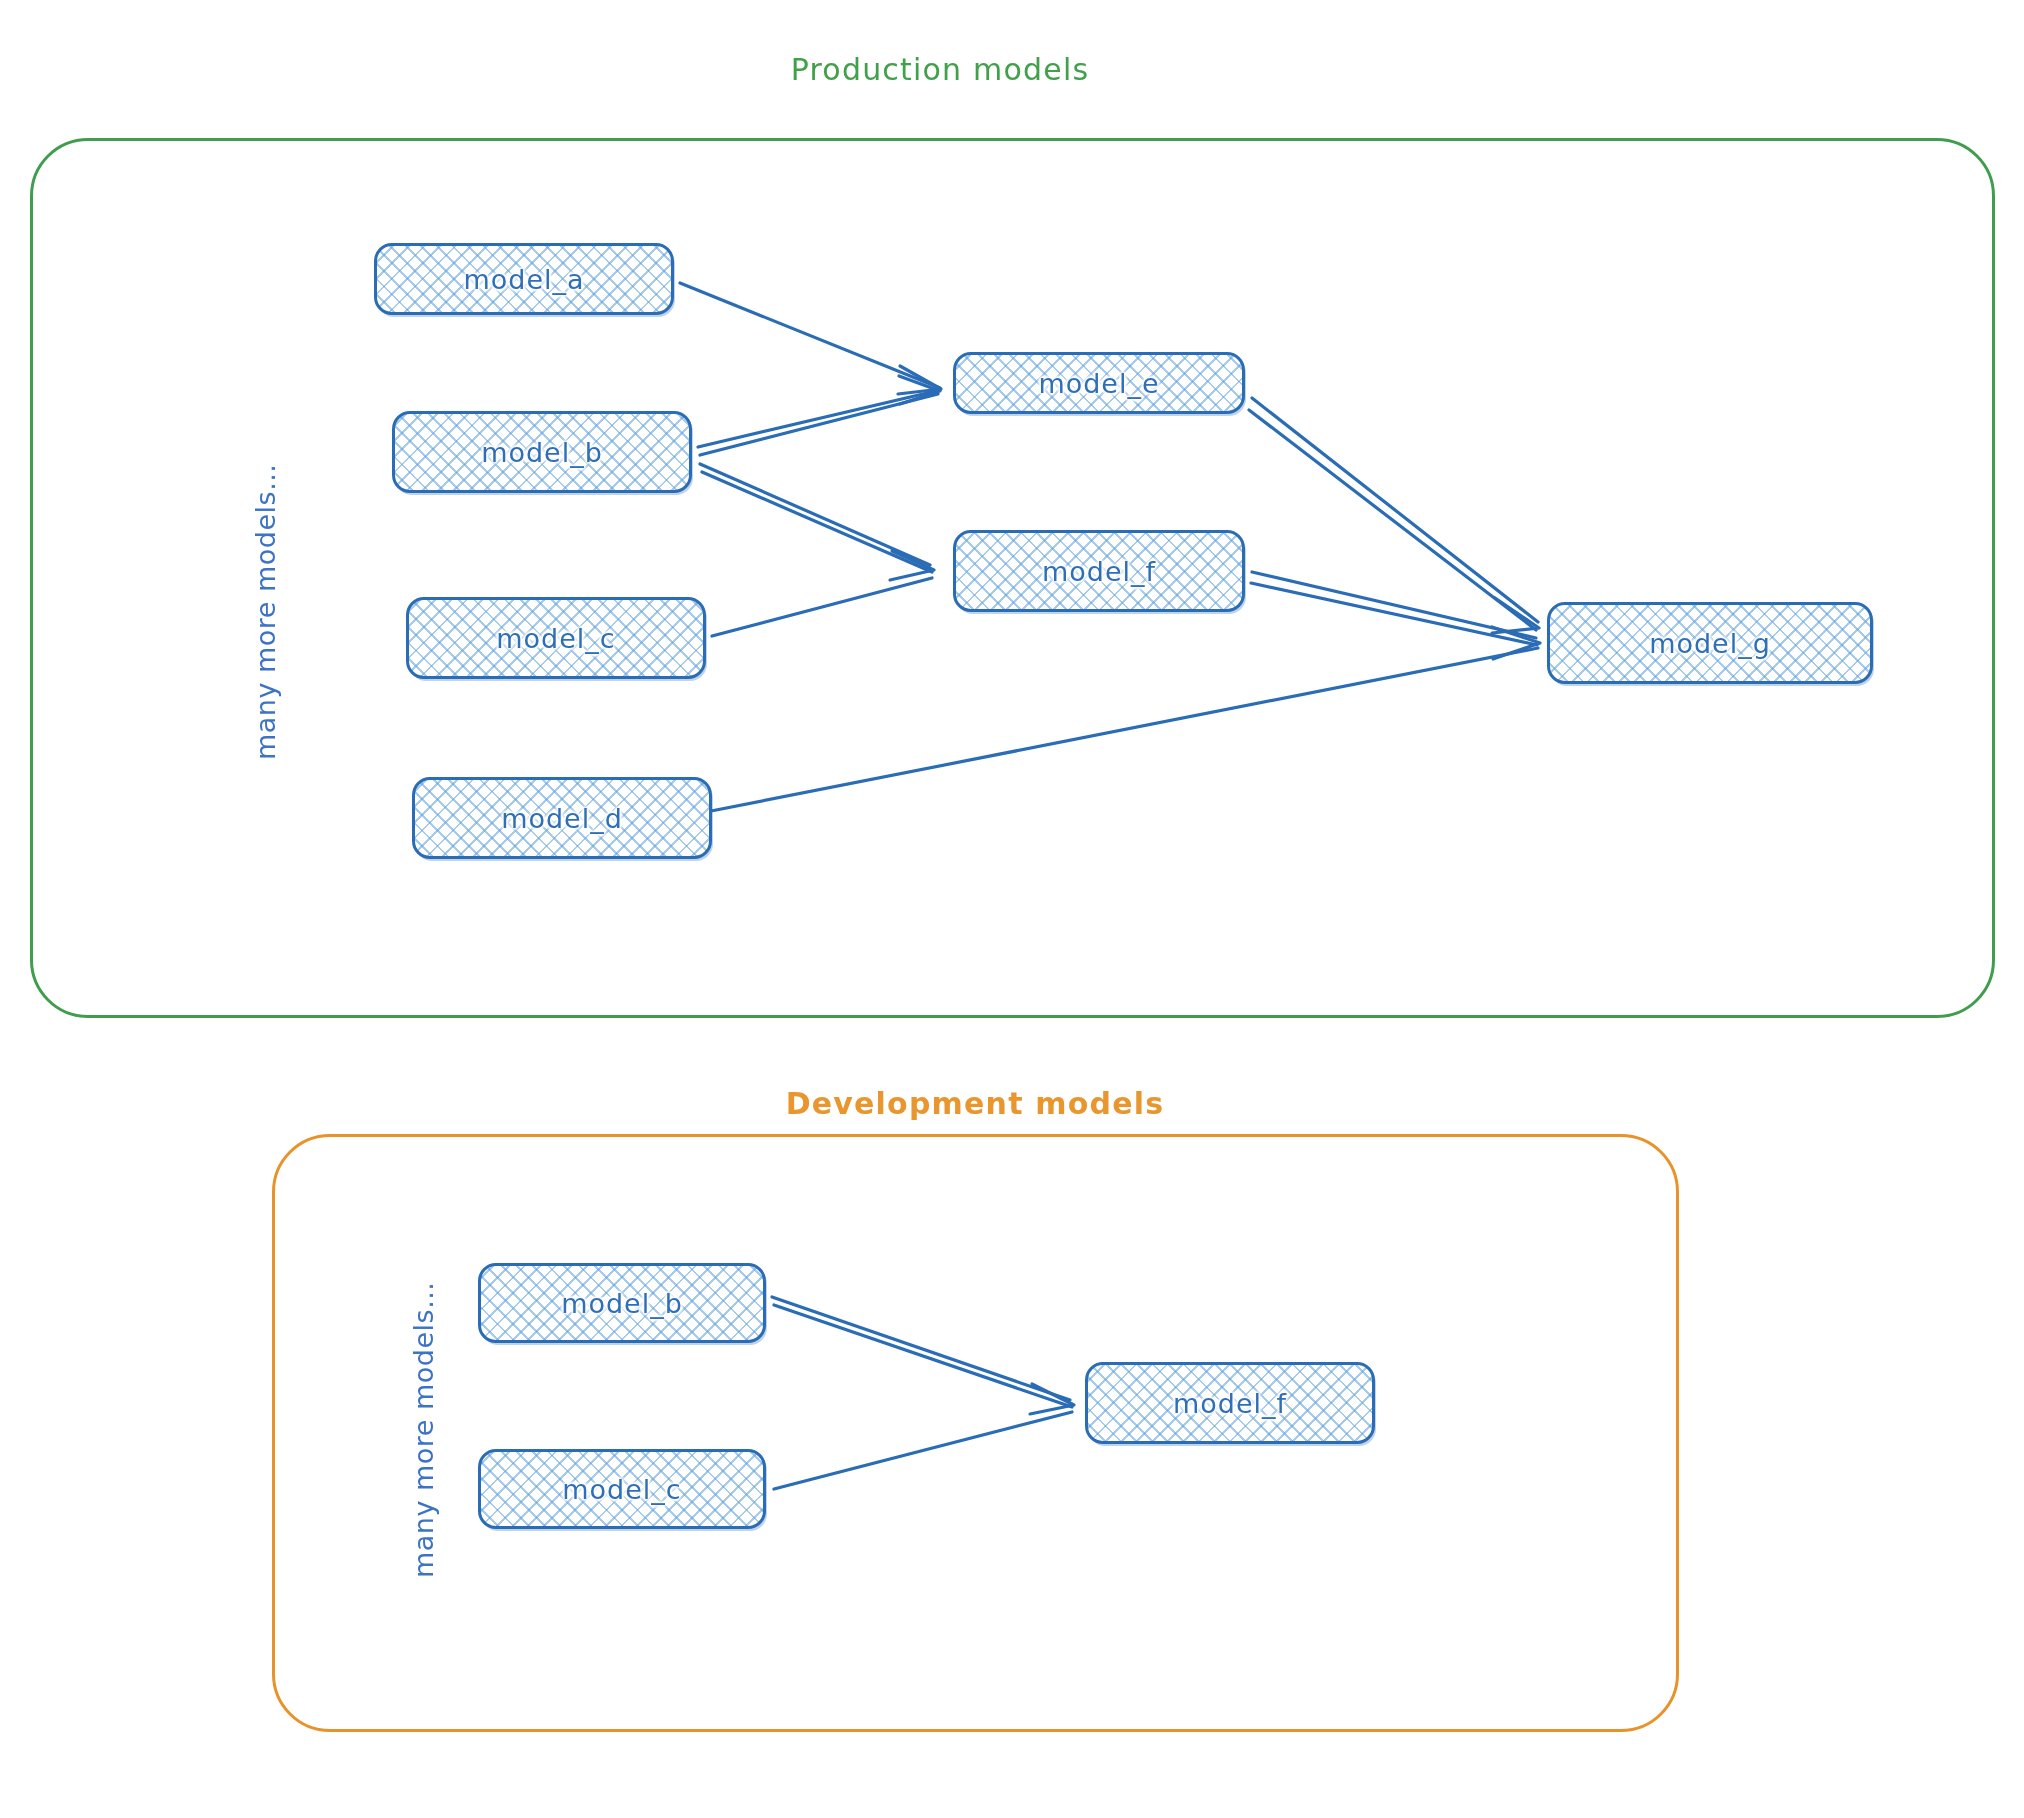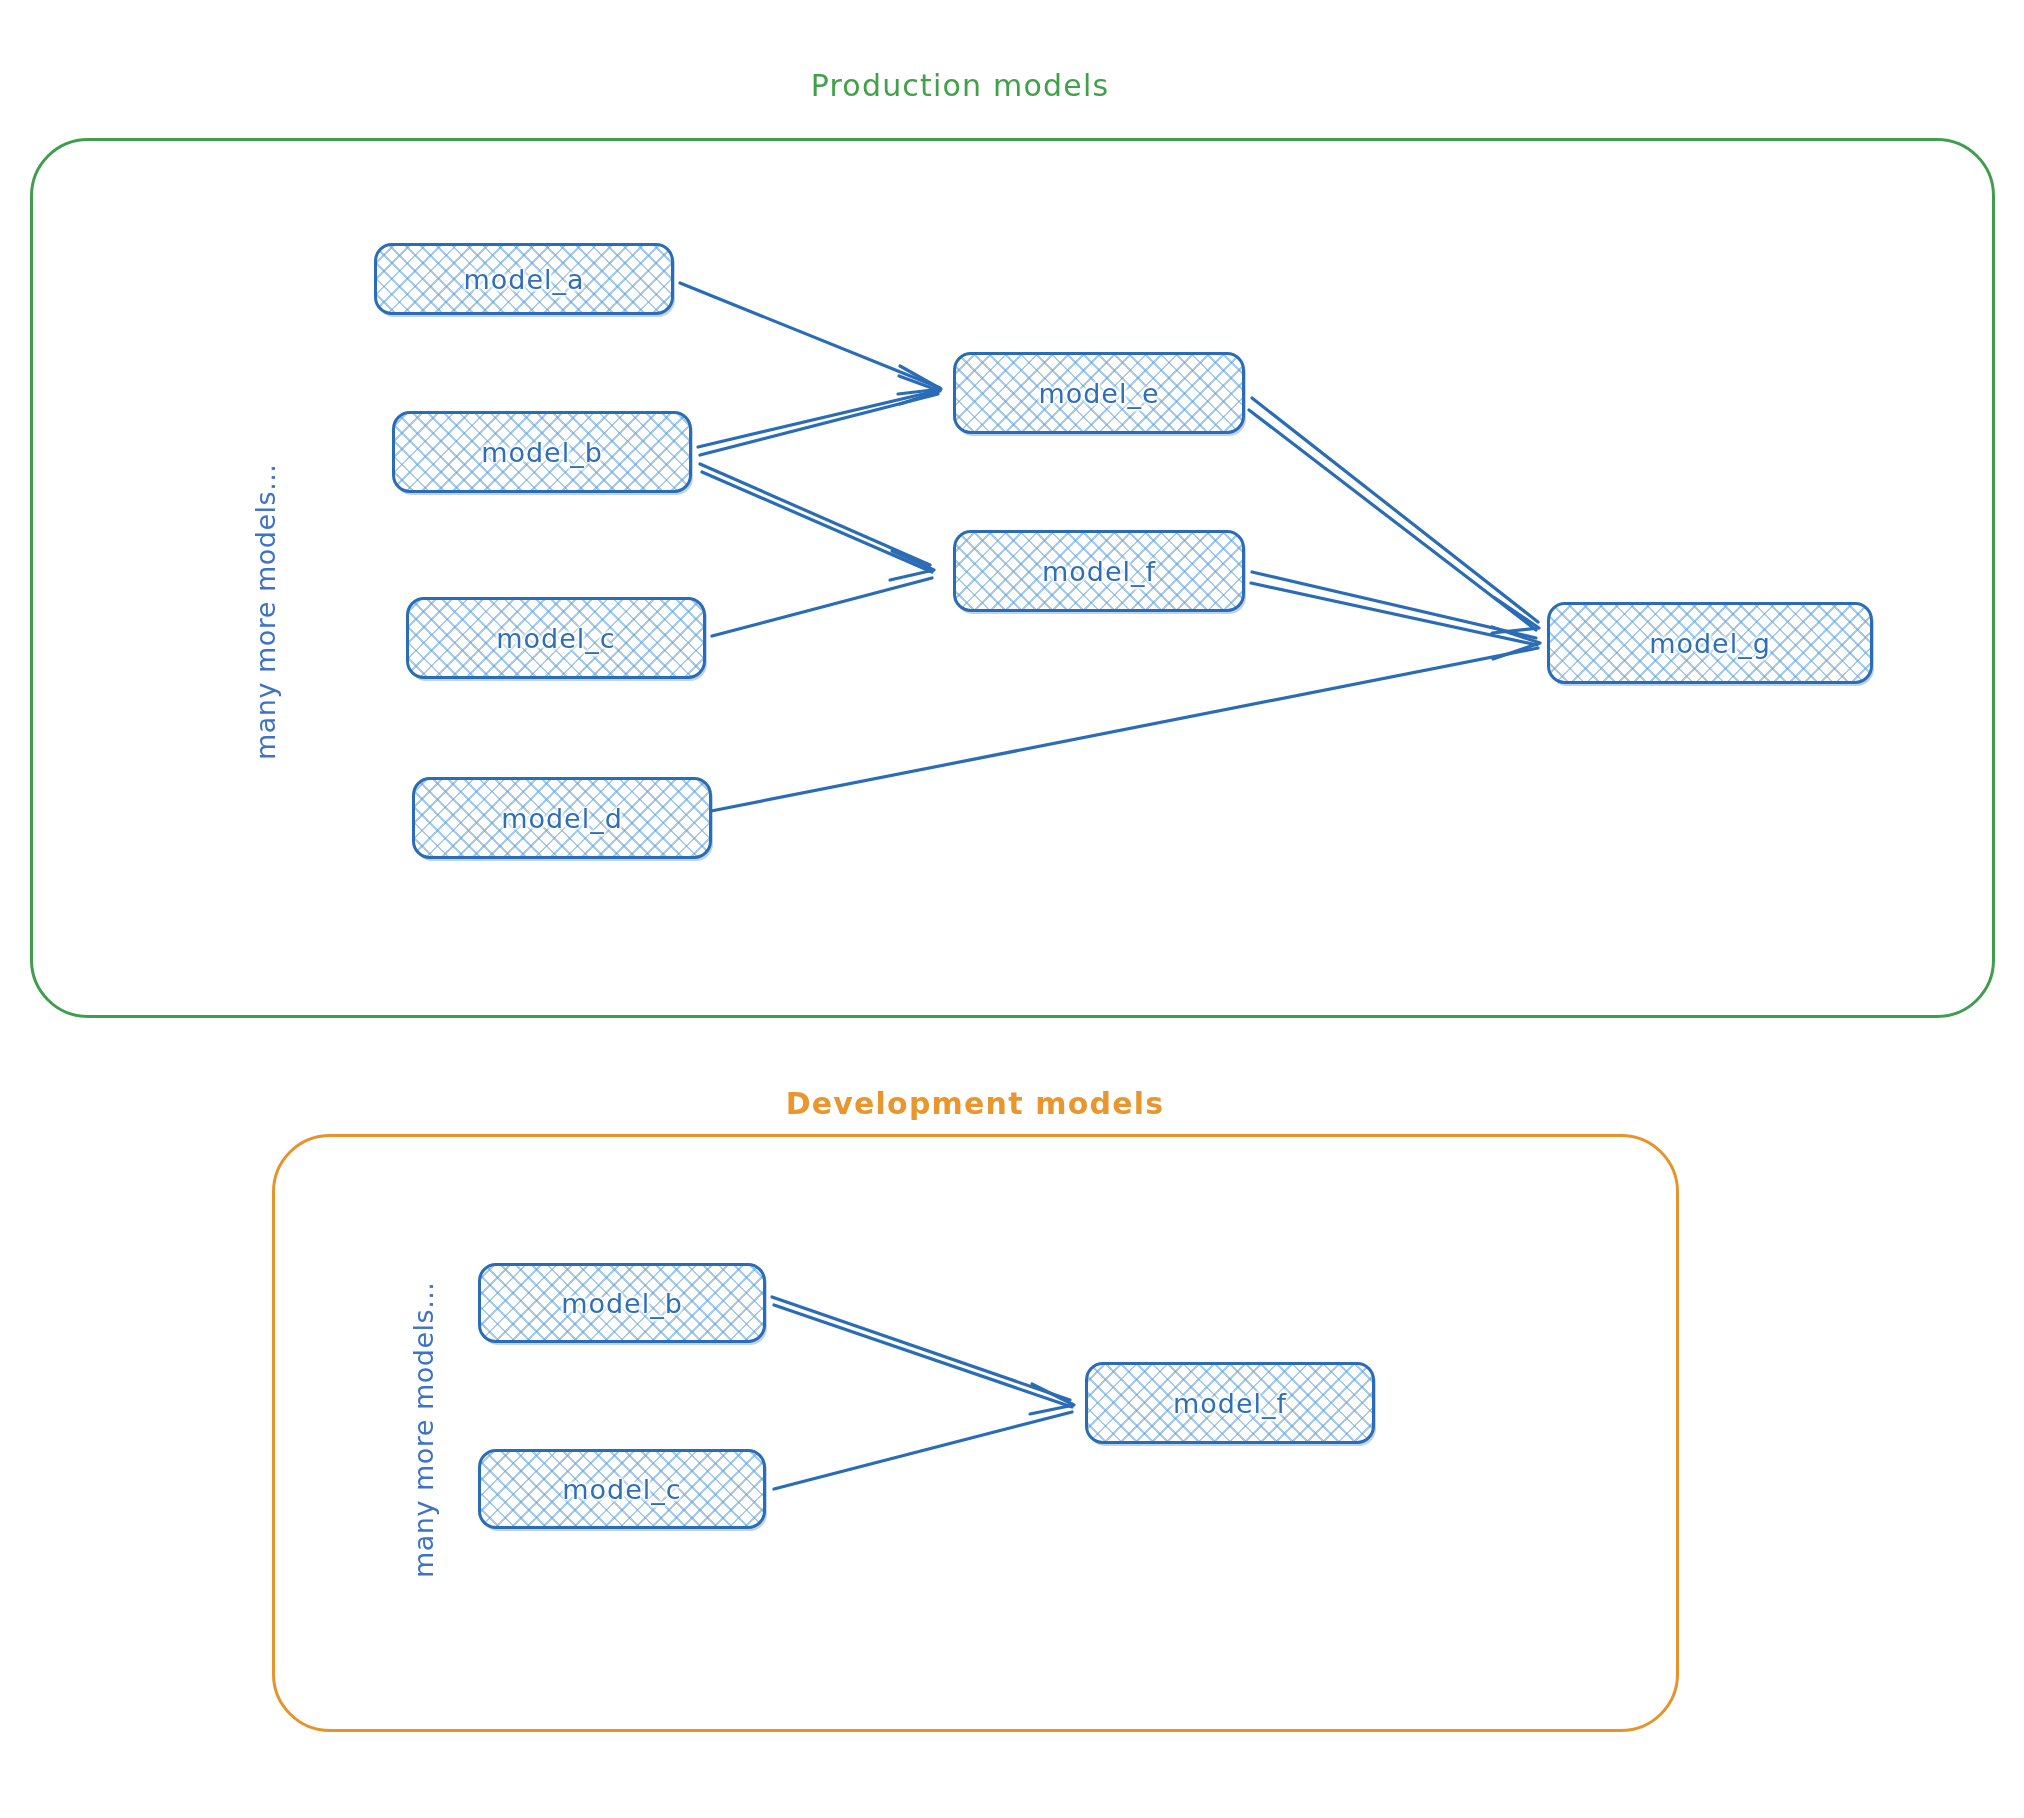--- a/index.html
+++ b/index.html
@@ -115,36 +115,36 @@
       <path class="edge-path" d="M 1251 583 L 1537 645"></path>
       <path class="arrow-head" d="M 1492 627 L 1540 643 L 1493 659"></path>
       <path class="edge-path" d="M 706 812 L 1538 648"></path>
       <path class="edge-path" d="M 772 1297 L 1070 1400"></path>
       <path class="edge-path" d="M 774 1305 L 1072 1407"></path>
       <path class="arrow-head" d="M 1032 1384 L 1074 1405 L 1030 1414"></path>
       <path class="edge-path" d="M 774 1489 L 1072 1412"></path>
     </svg>
 
   <div id="groups-layer">
-      <div class="group-title" style="left: 960px; top: 52px; color: rgb(65, 160, 74); margin-top: 16px;">Production models</div>
+      <div class="group-title" style="left: 940px; top: 52px; color: rgb(65, 160, 74);">Production models</div>
       <div class="group-frame" style="left: 30px; top: 138px; width: 1965px; height: 880px; border-color: rgb(63, 158, 77);"></div>
       <div class="vlabel" style="left: 250px; top: 760px;">many more models...</div>
       <div class="node" style="left: 374px; top: 243px; width: 300px; height: 72px;">
         <span class="node-label">model_a</span>
       </div>
       <div class="node" style="left: 392px; top: 411px; width: 300px; height: 82px;">
         <span class="node-label">model_b</span>
       </div>
       <div class="node" style="left: 406px; top: 597px; width: 300px; height: 82px;">
         <span class="node-label">model_c</span>
       </div>
       <div class="node" style="left: 400px; top: 777px; width: 300px; height: 82px; margin-left: 12px;">
         <span class="node-label">model_d</span>
       </div>
-      <div class="node" style="left: 953px; top: 352px; width: 292px; height: 82px;">
+      <div class="node" style="left: 953px; top: 352px; width: 292px; height: 62px;">
         <span class="node-label">model_e</span>
       </div>
       <div class="node" style="left: 953px; top: 530px; width: 292px; height: 82px;">
         <span class="node-label">model_f</span>
       </div>
       <div class="node" style="left: 1547px; top: 602px; width: 326px; height: 82px;">
         <span class="node-label">model_g</span>
       </div>
       <div class="group-title" style="left: 975px; top: 1086px; color: rgb(232, 150, 45); font-weight: bold;">Development models</div>
       <div class="group-frame" style="left: 272px; top: 1134px; width: 1407px; height: 598px; border-color: rgb(232, 146, 42);"></div>

